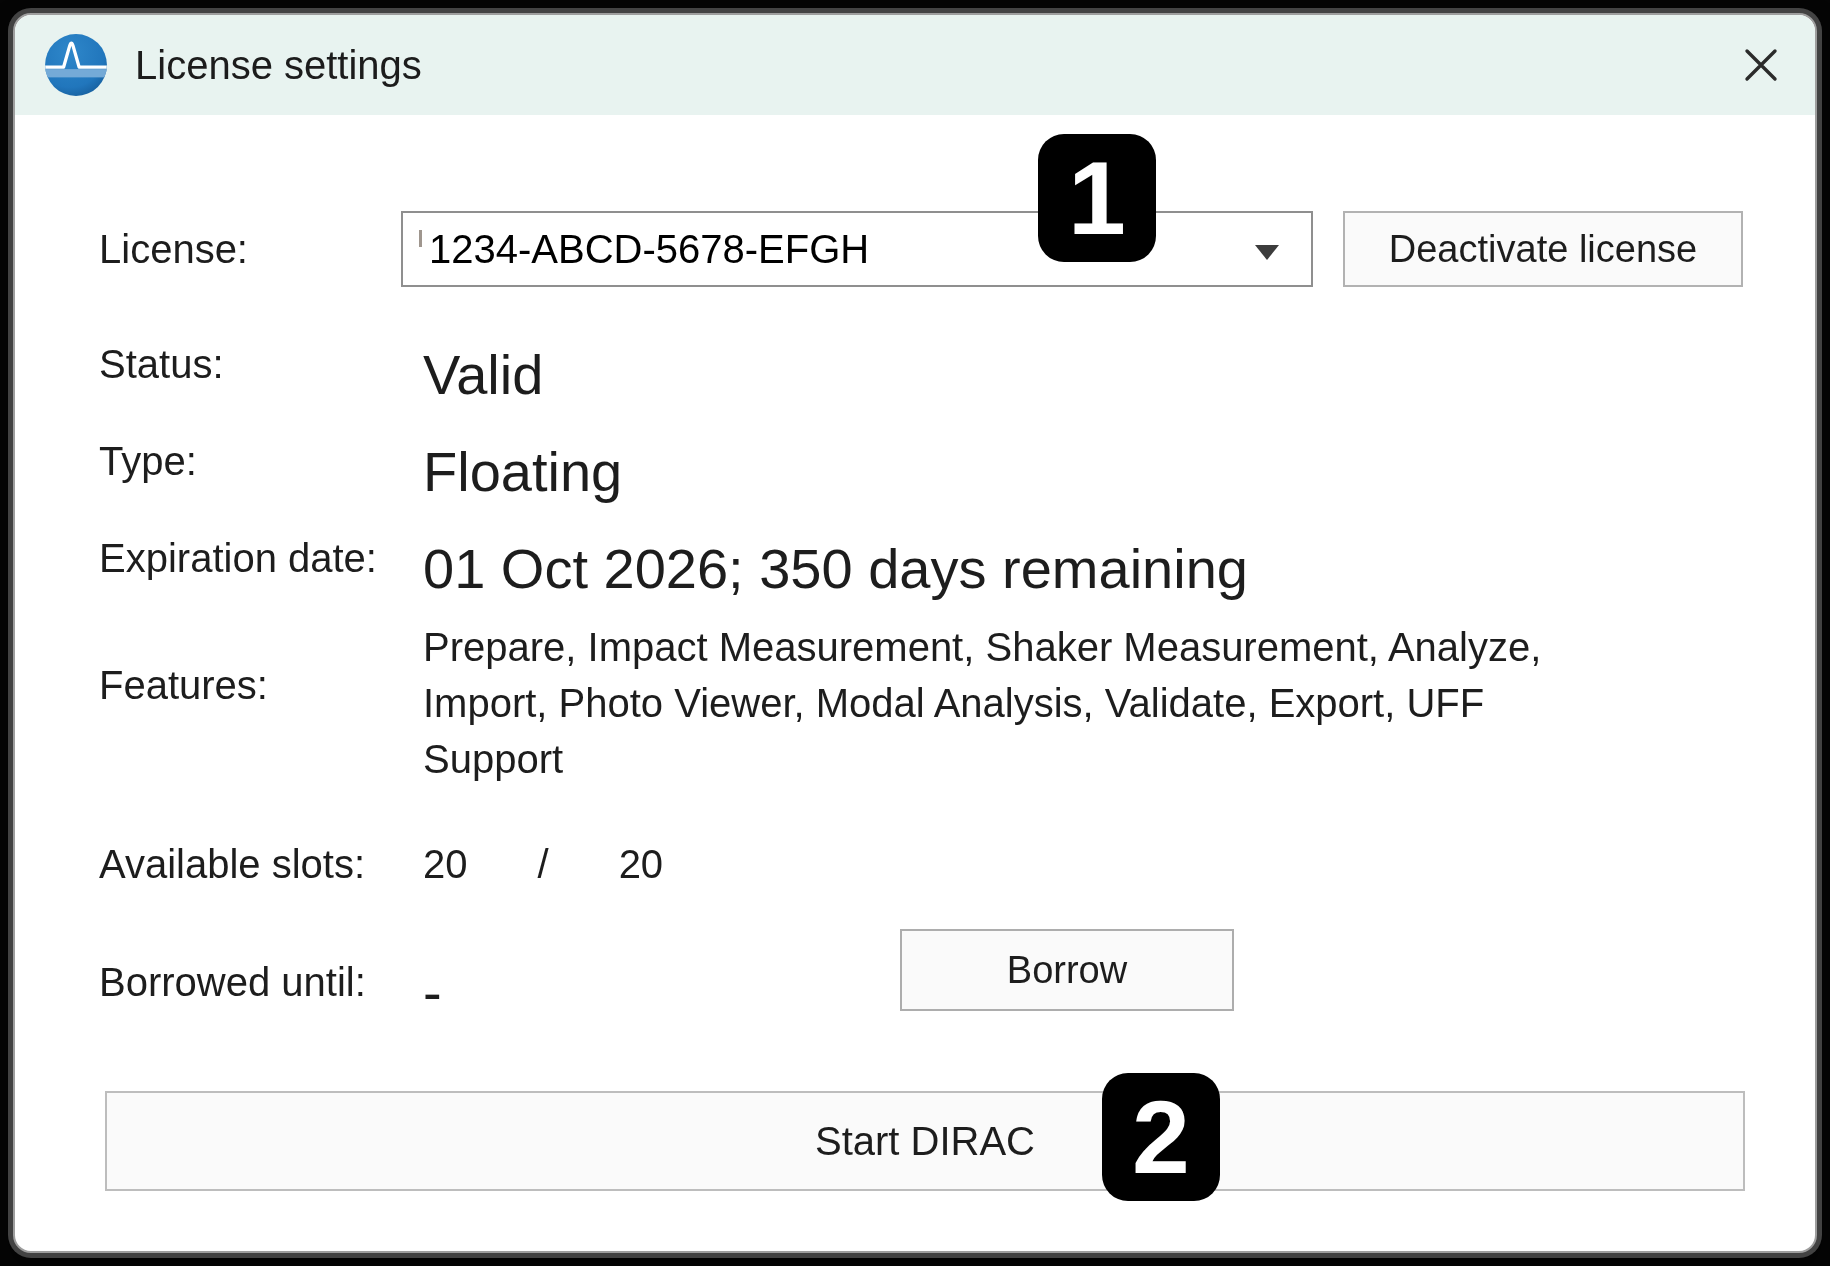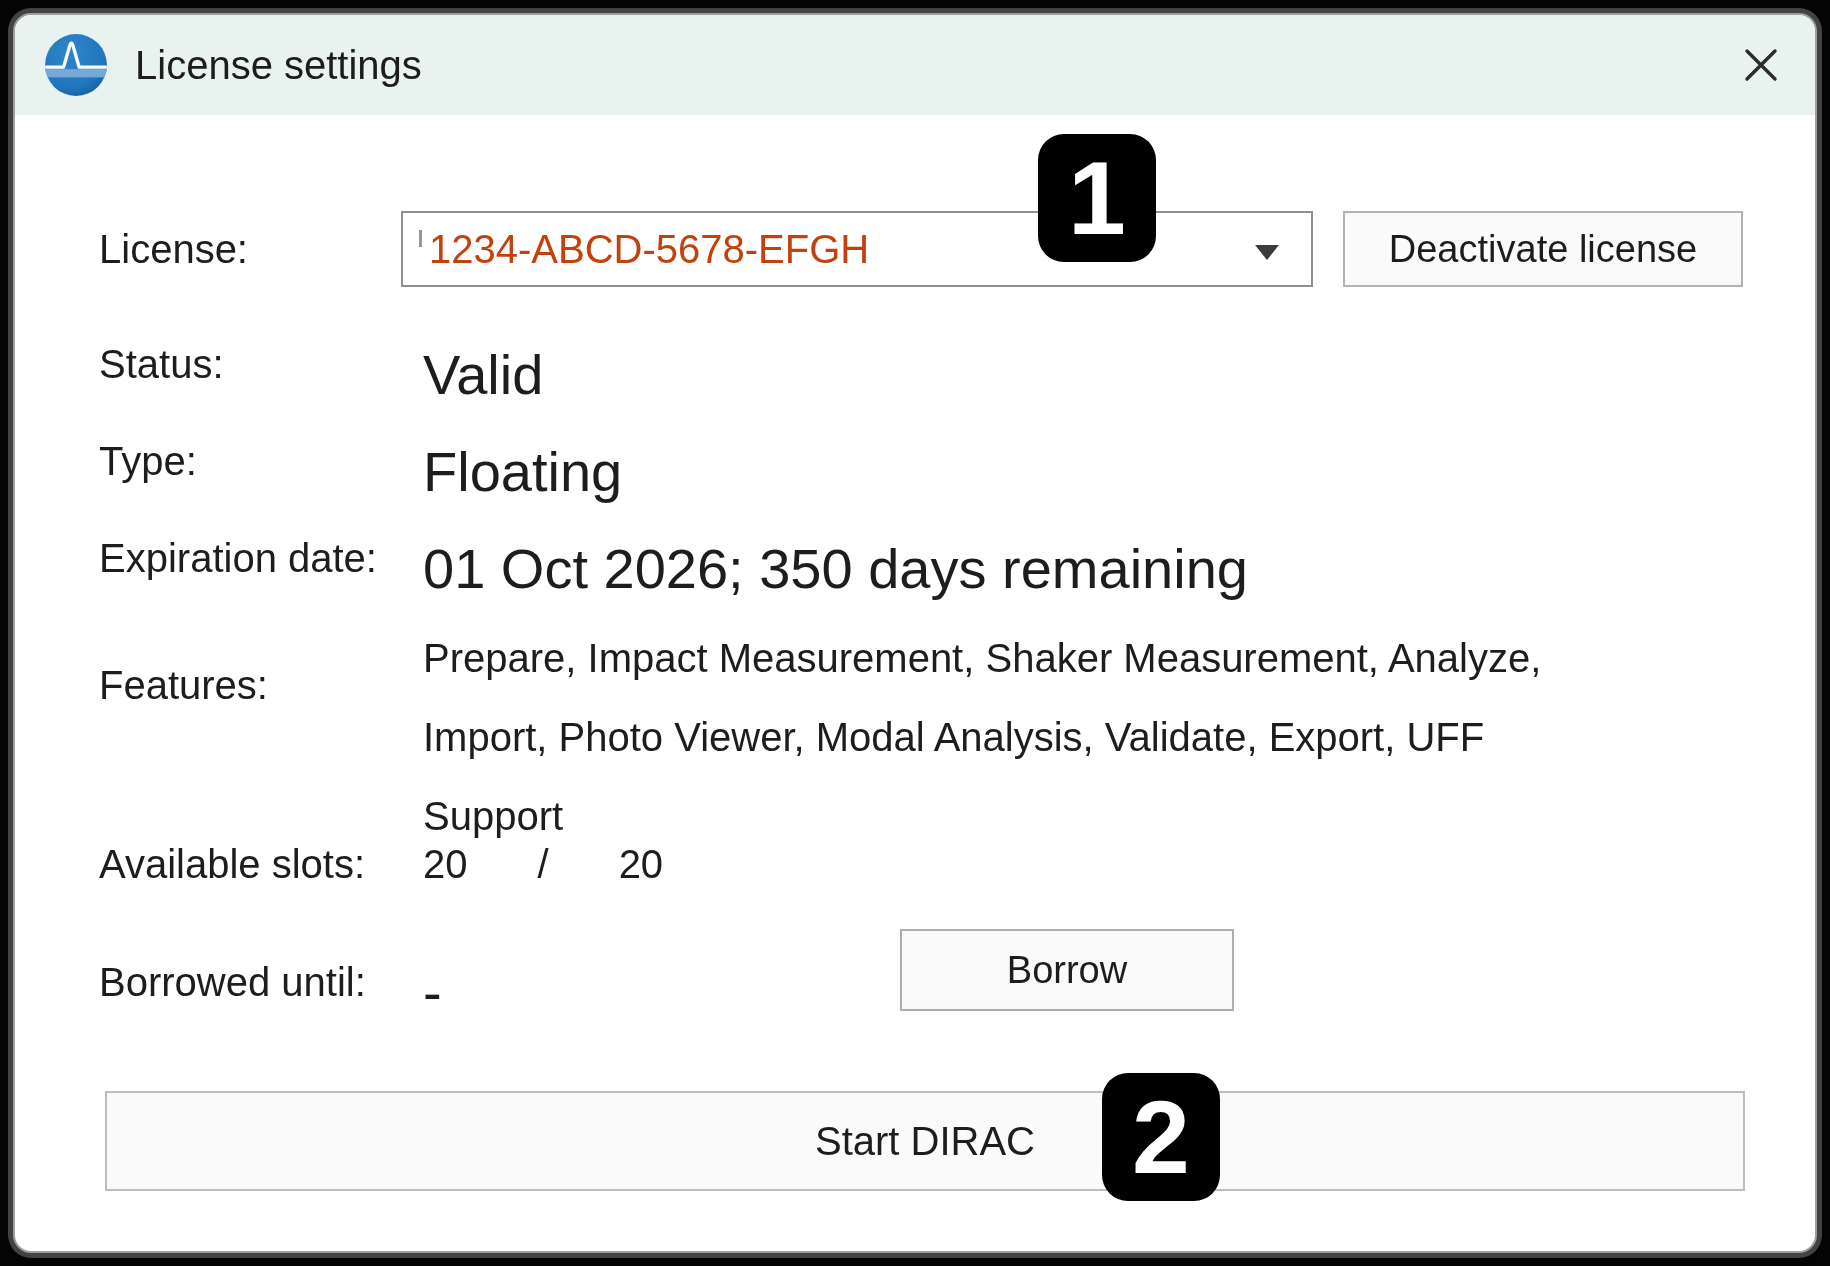--- a/index.html
+++ b/index.html
@@ -23,40 +23,40 @@
     position:absolute;right:26px;top:22px;width:56px;height:56px;
     display:flex;align-items:center;justify-content:center;
     background:transparent;border:none;cursor:pointer;padding:0;
   }
   
   .lbl{position:absolute;left:84px;font-size:40px;color:#1d1d1d;white-space:nowrap;}
   .val{position:absolute;left:408px;font-size:56px;color:#1d1d1d;white-space:nowrap;}
   .combobox{
     position:absolute;left:386px;top:196px;width:912px;height:76px;
     background:#ffffff;border:2px solid #8f8f8f;
-    display:flex;align-items:center;padding-left:26px;font-size:40px;color:#c2410c;
+    display:flex;align-items:center;padding-left:26px;font-size:40px;color:#000000;
     cursor:default;
   }
   .caretmark{position:absolute;left:16px;top:17px;width:3px;height:17px;background:#9f968e;}
   .combo-arrow{
     position:absolute;right:32px;top:32px;width:0;height:0;
     border-left:12px solid transparent;border-right:12px solid transparent;
     border-top:15px solid #3c3c3c;
   }
   .btn{
     background:#fafafa;border:2px solid #b2b2b2;color:#1d1d1d;
     font-size:38px;display:flex;align-items:center;justify-content:center;cursor:pointer;
   }
   .btn-deactivate{position:absolute;left:1328px;top:196px;width:400px;height:76px;}
   .btn-borrow{position:absolute;left:885px;top:914px;width:334px;height:82px;border-color:#adadad;}
   .btn-start{position:absolute;left:90px;top:1076px;width:1640px;height:100px;font-size:40px;border-color:#bdbdbd;}
   .slots{position:absolute;left:408px;display:flex;gap:70px;font-size:40px;color:#1d1d1d;}
   .features-val{
     position:absolute;left:408px;top:604px;width:1130px;
-    font-size:40px;line-height:79px;color:#1d1d1d;white-space:normal;
+    font-size:40px;line-height:56px;color:#1d1d1d;white-space:normal;
   }
   
   .badge{
     position:absolute;width:118px;height:128px;background:#000000;border-radius:26px;
     display:flex;align-items:center;justify-content:center;
     color:#ffffff;font-size:104px;font-weight:700;
   }
   .badge-1{left:1023px;top:119px;}
   .badge-2{left:1087px;top:1058px;}
 </style>

